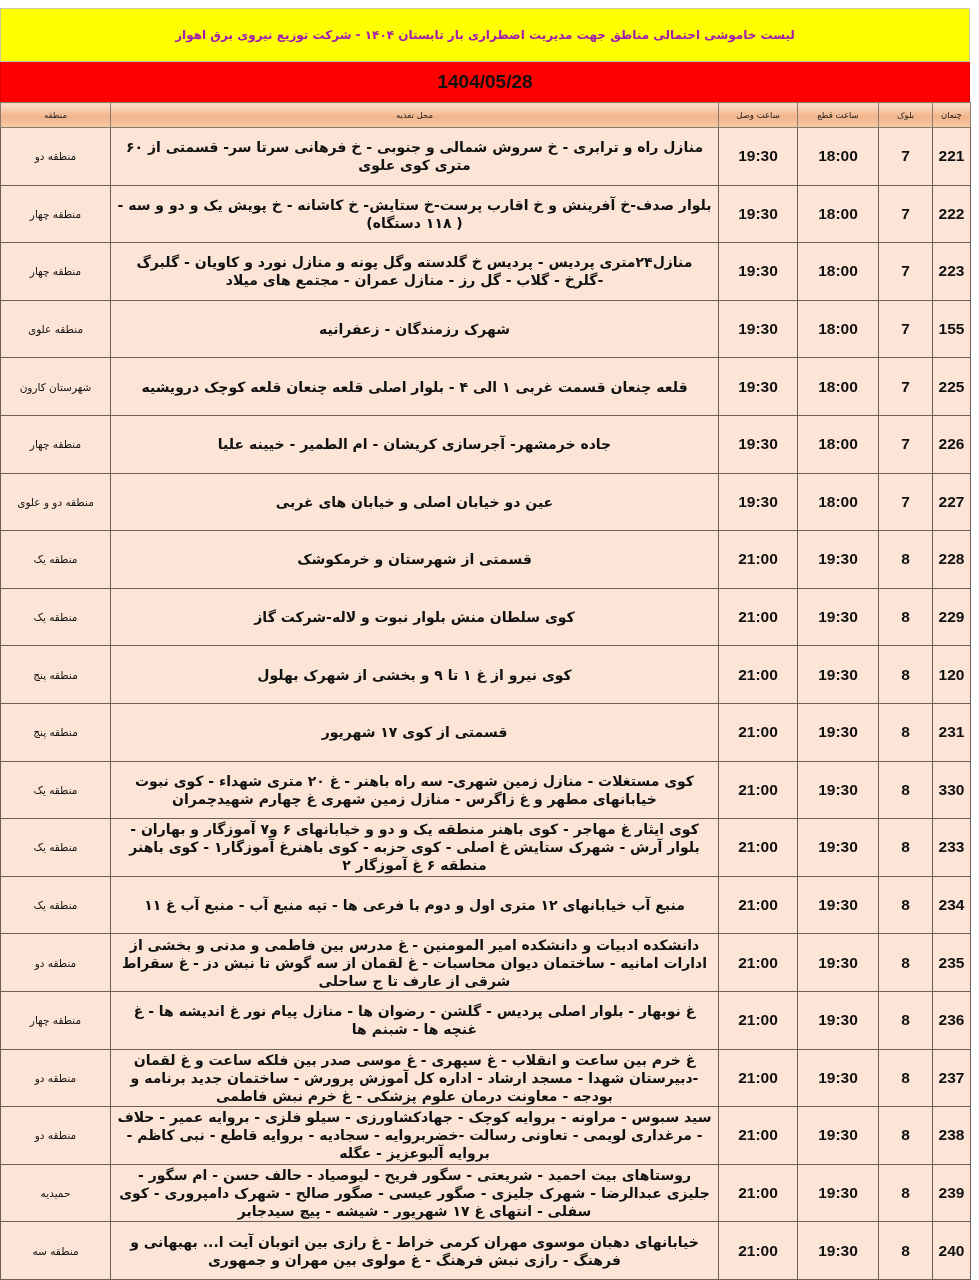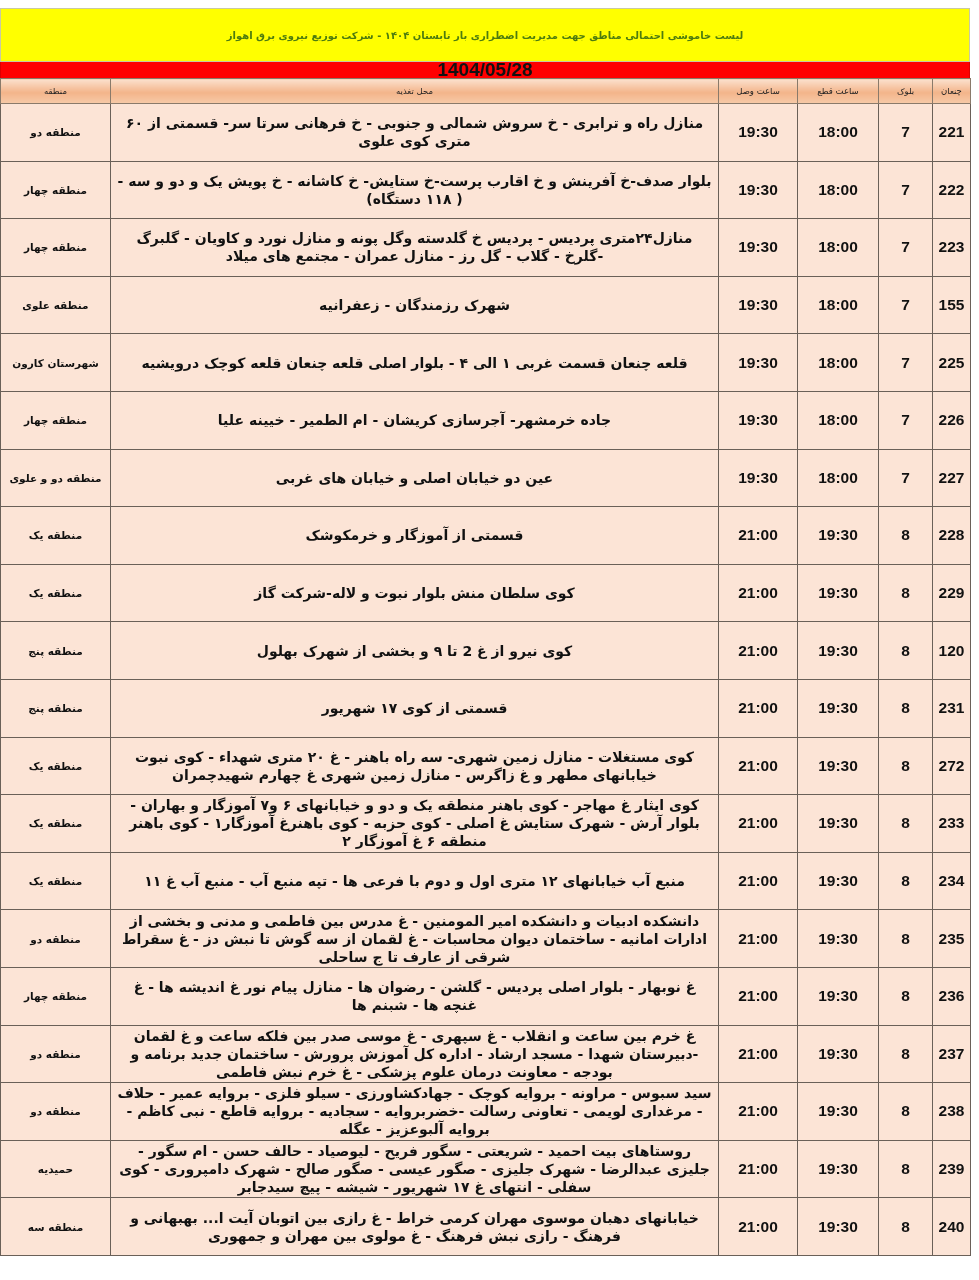--- a/index.html
+++ b/index.html
@@ -1,25 +1,25 @@
 <!DOCTYPE html>
 <html><head>
 <meta charset="utf-8">
 <style>
   html, body { margin:0; padding:0; }
   body { width:979px; height:1280px; background:#ffffff; position:relative; overflow:hidden; font-family:"DejaVu Sans", sans-serif; }
   .sheet { position:absolute; left:0; top:8px; width:970px; }
-  .title-bar { height:52px; background:#ffff00; border:1px solid #c9c9a0; display:flex; align-items:center; justify-content:center; direction:rtl; font-weight:bold; font-size:10px; color:#4d7c0f; }
-  .date-bar { height:16px; background:#ff0000; display:flex; align-items:center; justify-content:center; font-family:"Liberation Sans", sans-serif; font-weight:bold; font-size:19px; color:#111; border-left:1px solid #d00; border-right:1px solid #d00; }
+  .title-bar { height:52px; background:#ffff00; border:1px solid #c9c9a0; display:flex; align-items:center; justify-content:center; direction:rtl; font-weight:bold; font-size:12px; color:#a21caf; }
+  .date-bar { height:40px; background:#ff0000; display:flex; align-items:center; justify-content:center; font-family:"Liberation Sans", sans-serif; font-weight:bold; font-size:19px; color:#111; border-left:1px solid #d00; border-right:1px solid #d00; }
   table { border-collapse:collapse; width:970px; table-layout:fixed; direction:rtl; }
   th { height:24px; background:linear-gradient(to bottom, #fbe0cc 0%, #f3b48a 55%, #f7caa8 100%); border:1px solid #8a7a6a; font-size:8.5px; font-weight:normal; color:#222; padding:0;margin-top:32px; }
   td { background:#fce4d6; border:1px solid #6a6058; text-align:center; vertical-align:middle; padding:0 4px; height:56.6px; color:#111; }
   td.num { font-family:"Liberation Sans", sans-serif; font-weight:bold; font-size:15.5px; padding:0; }
   td.loc { font-size:14px; font-weight:bold; line-height:18px; }
-  td.region { font-size:10.5px; font-weight:bold; }
+  td.region { font-size:10.5px; font-weight:normal; }
 </style>
 </head>
 <body>
 
 <div class="sheet">
   <div class="title-bar">لیست خاموشی احتمالی مناطق جهت مدیریت اضطراری بار تابستان ۱۴۰۴ - شرکت توزیع نیروی برق اهواز</div>
   <div class="date-bar">1404/05/28</div>
   <table>
     <colgroup>
       <col style="width:38px">
@@ -94,49 +94,49 @@
           <td class="num">18:00</td>
           <td class="num">19:30</td>
           <td class="loc">عین دو خیابان اصلی و خیابان های غربی</td>
           <td class="region">منطقه دو و علوی</td>
         </tr>
         <tr>
           <td class="num">228</td>
           <td class="num">8</td>
           <td class="num">19:30</td>
           <td class="num">21:00</td>
-          <td class="loc">قسمتی از آموزگار و خرمکوشک</td>
+          <td class="loc">قسمتی از شهرستان و خرمکوشک</td>
           <td class="region">منطقه یک</td>
         </tr>
         <tr>
           <td class="num">229</td>
           <td class="num">8</td>
           <td class="num">19:30</td>
           <td class="num">21:00</td>
           <td class="loc">کوی سلطان منش بلوار نبوت و لاله-شرکت گاز</td>
           <td class="region">منطقه یک</td>
         </tr>
         <tr>
           <td class="num">120</td>
           <td class="num">8</td>
           <td class="num">19:30</td>
           <td class="num">21:00</td>
-          <td class="loc">کوی نیرو از غ 2 تا ۹ و بخشی از شهرک بهلول</td>
+          <td class="loc">کوی نیرو از غ ۱ تا ۹ و بخشی از شهرک بهلول</td>
           <td class="region">منطقه پنج</td>
         </tr>
         <tr>
           <td class="num">231</td>
           <td class="num">8</td>
           <td class="num">19:30</td>
           <td class="num">21:00</td>
           <td class="loc">قسمتی از کوی ۱۷ شهریور</td>
           <td class="region">منطقه پنج</td>
         </tr>
         <tr>
-          <td class="num">272</td>
+          <td class="num">330</td>
           <td class="num">8</td>
           <td class="num">19:30</td>
           <td class="num">21:00</td>
           <td class="loc">کوی مستغلات - منازل زمین شهری- سه راه باهنر - غ ۲۰ متری شهداء - کوی نبوت خیابانهای مطهر و غ زاگرس - منازل زمین شهری غ چهارم شهیدچمران</td>
           <td class="region">منطقه یک</td>
         </tr>
         <tr>
           <td class="num">233</td>
           <td class="num">8</td>
           <td class="num">19:30</td>

